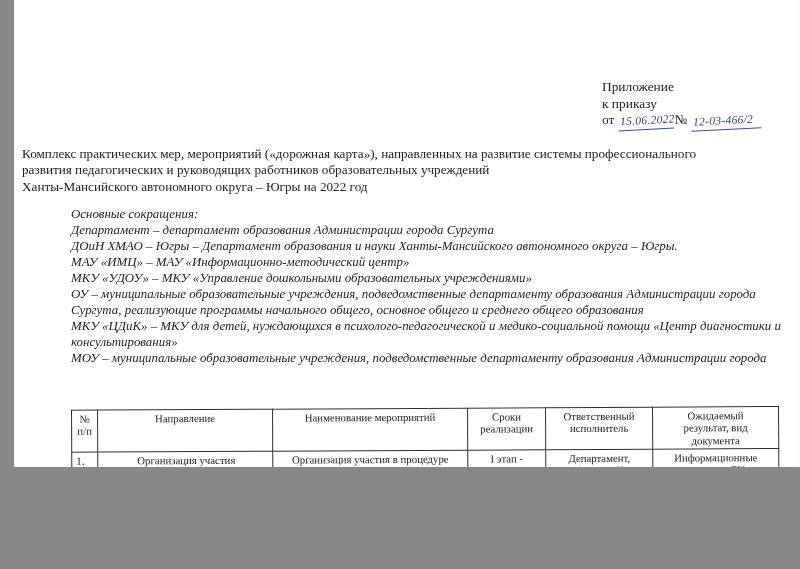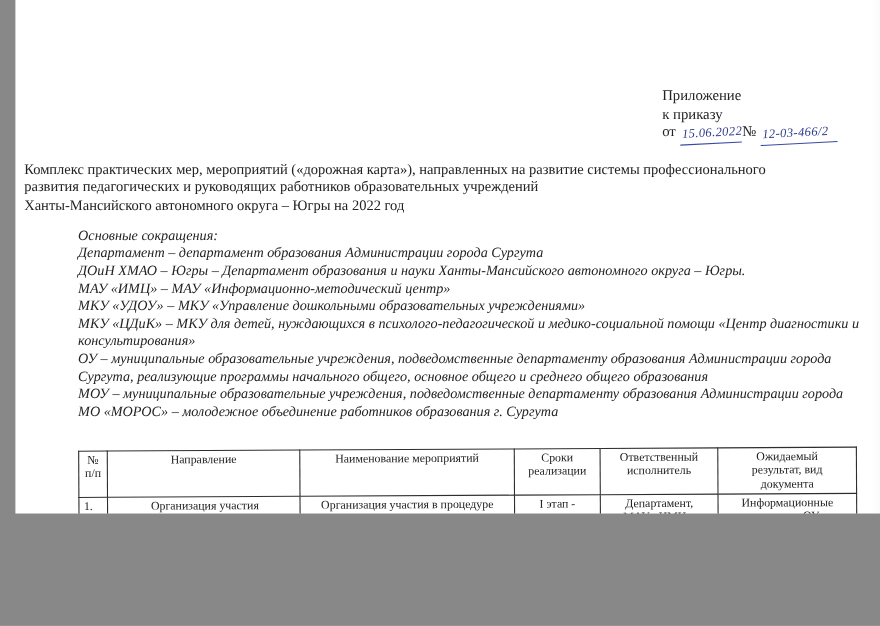--- a/index.html
+++ b/index.html
@@ -80,24 +80,23 @@
       <div>Ханты-Мансийского автономного округа – Югры на 2022 год</div>
     </div>
 
   <div class="abbr">
     <div>Основные сокращения:</div>
     <div>
         <div>Департамент – департамент образования Администрации города Сургута</div>
         <div>ДОиН ХМАО – Югры – Департамент образования и науки Ханты-Мансийского автономного округа – Югры.</div>
         <div>МАУ «ИМЦ» – МАУ «Информационно-методический центр»</div>
         <div>МКУ «УДОУ» – МКУ «Управление дошкольными образовательных учреждениями»</div>
+        <div>ОУ – муниципальные образовательные учреждения, подведомственные департаменту образования Администрации города Сургута, реализующие программы начального общего, основное общего и среднего общего образования</div>
         <div>МКУ «ЦДиК» – МКУ для детей, нуждающихся в психолого-педагогической и медико-социальной помощи «Центр диагностики и консультирования»</div>
-        <div>ОУ – муниципальные образовательные учреждения, подведомственные департаменту образования Администрации города Сургута, реализующие программы начального общего, основное общего и среднего общего образования</div>
         <div>МОУ – муниципальные образовательные учреждения, подведомственные департаменту образования Администрации города</div>
-        <div>МО «МОРОС» – молодежное объединение работников образования г. Сургута</div>
       </div>
   </div>
 
   <table class="doc-table">
     <colgroup>
       <col style="width:26px">
         <col style="width:175px">
         <col style="width:195px">
       <col style="width:78px">
         <col style="width:107px">

